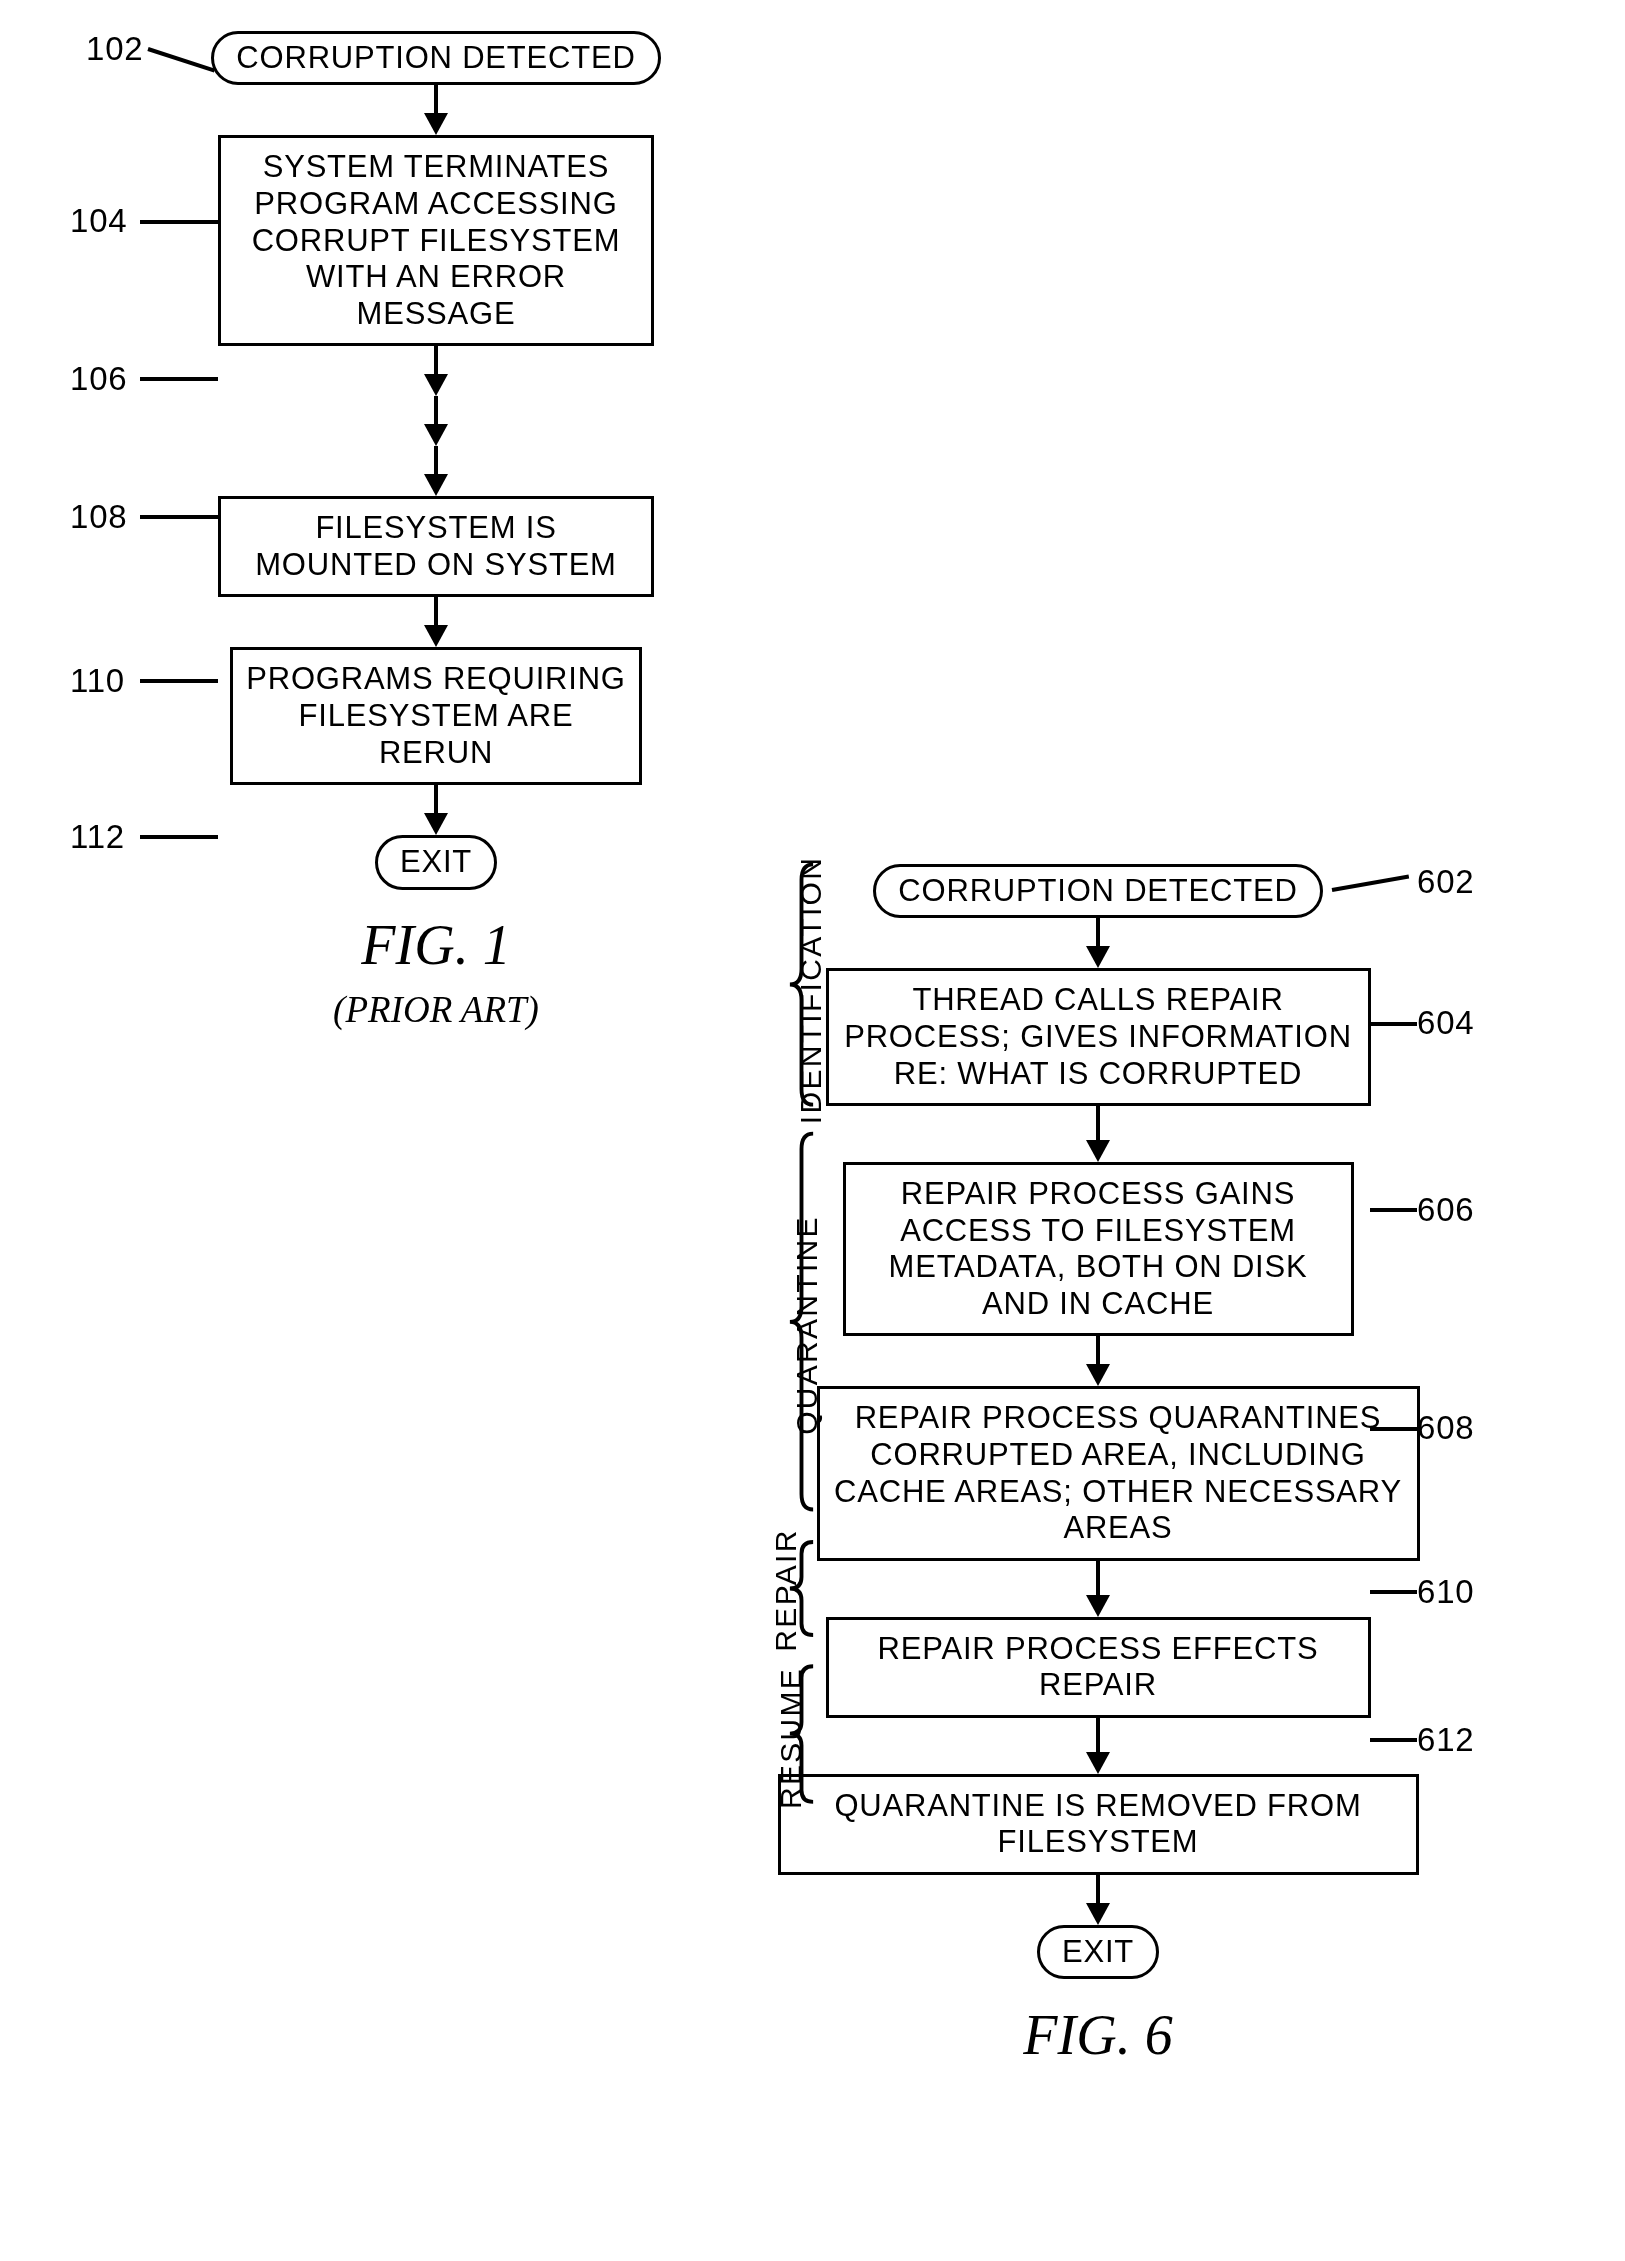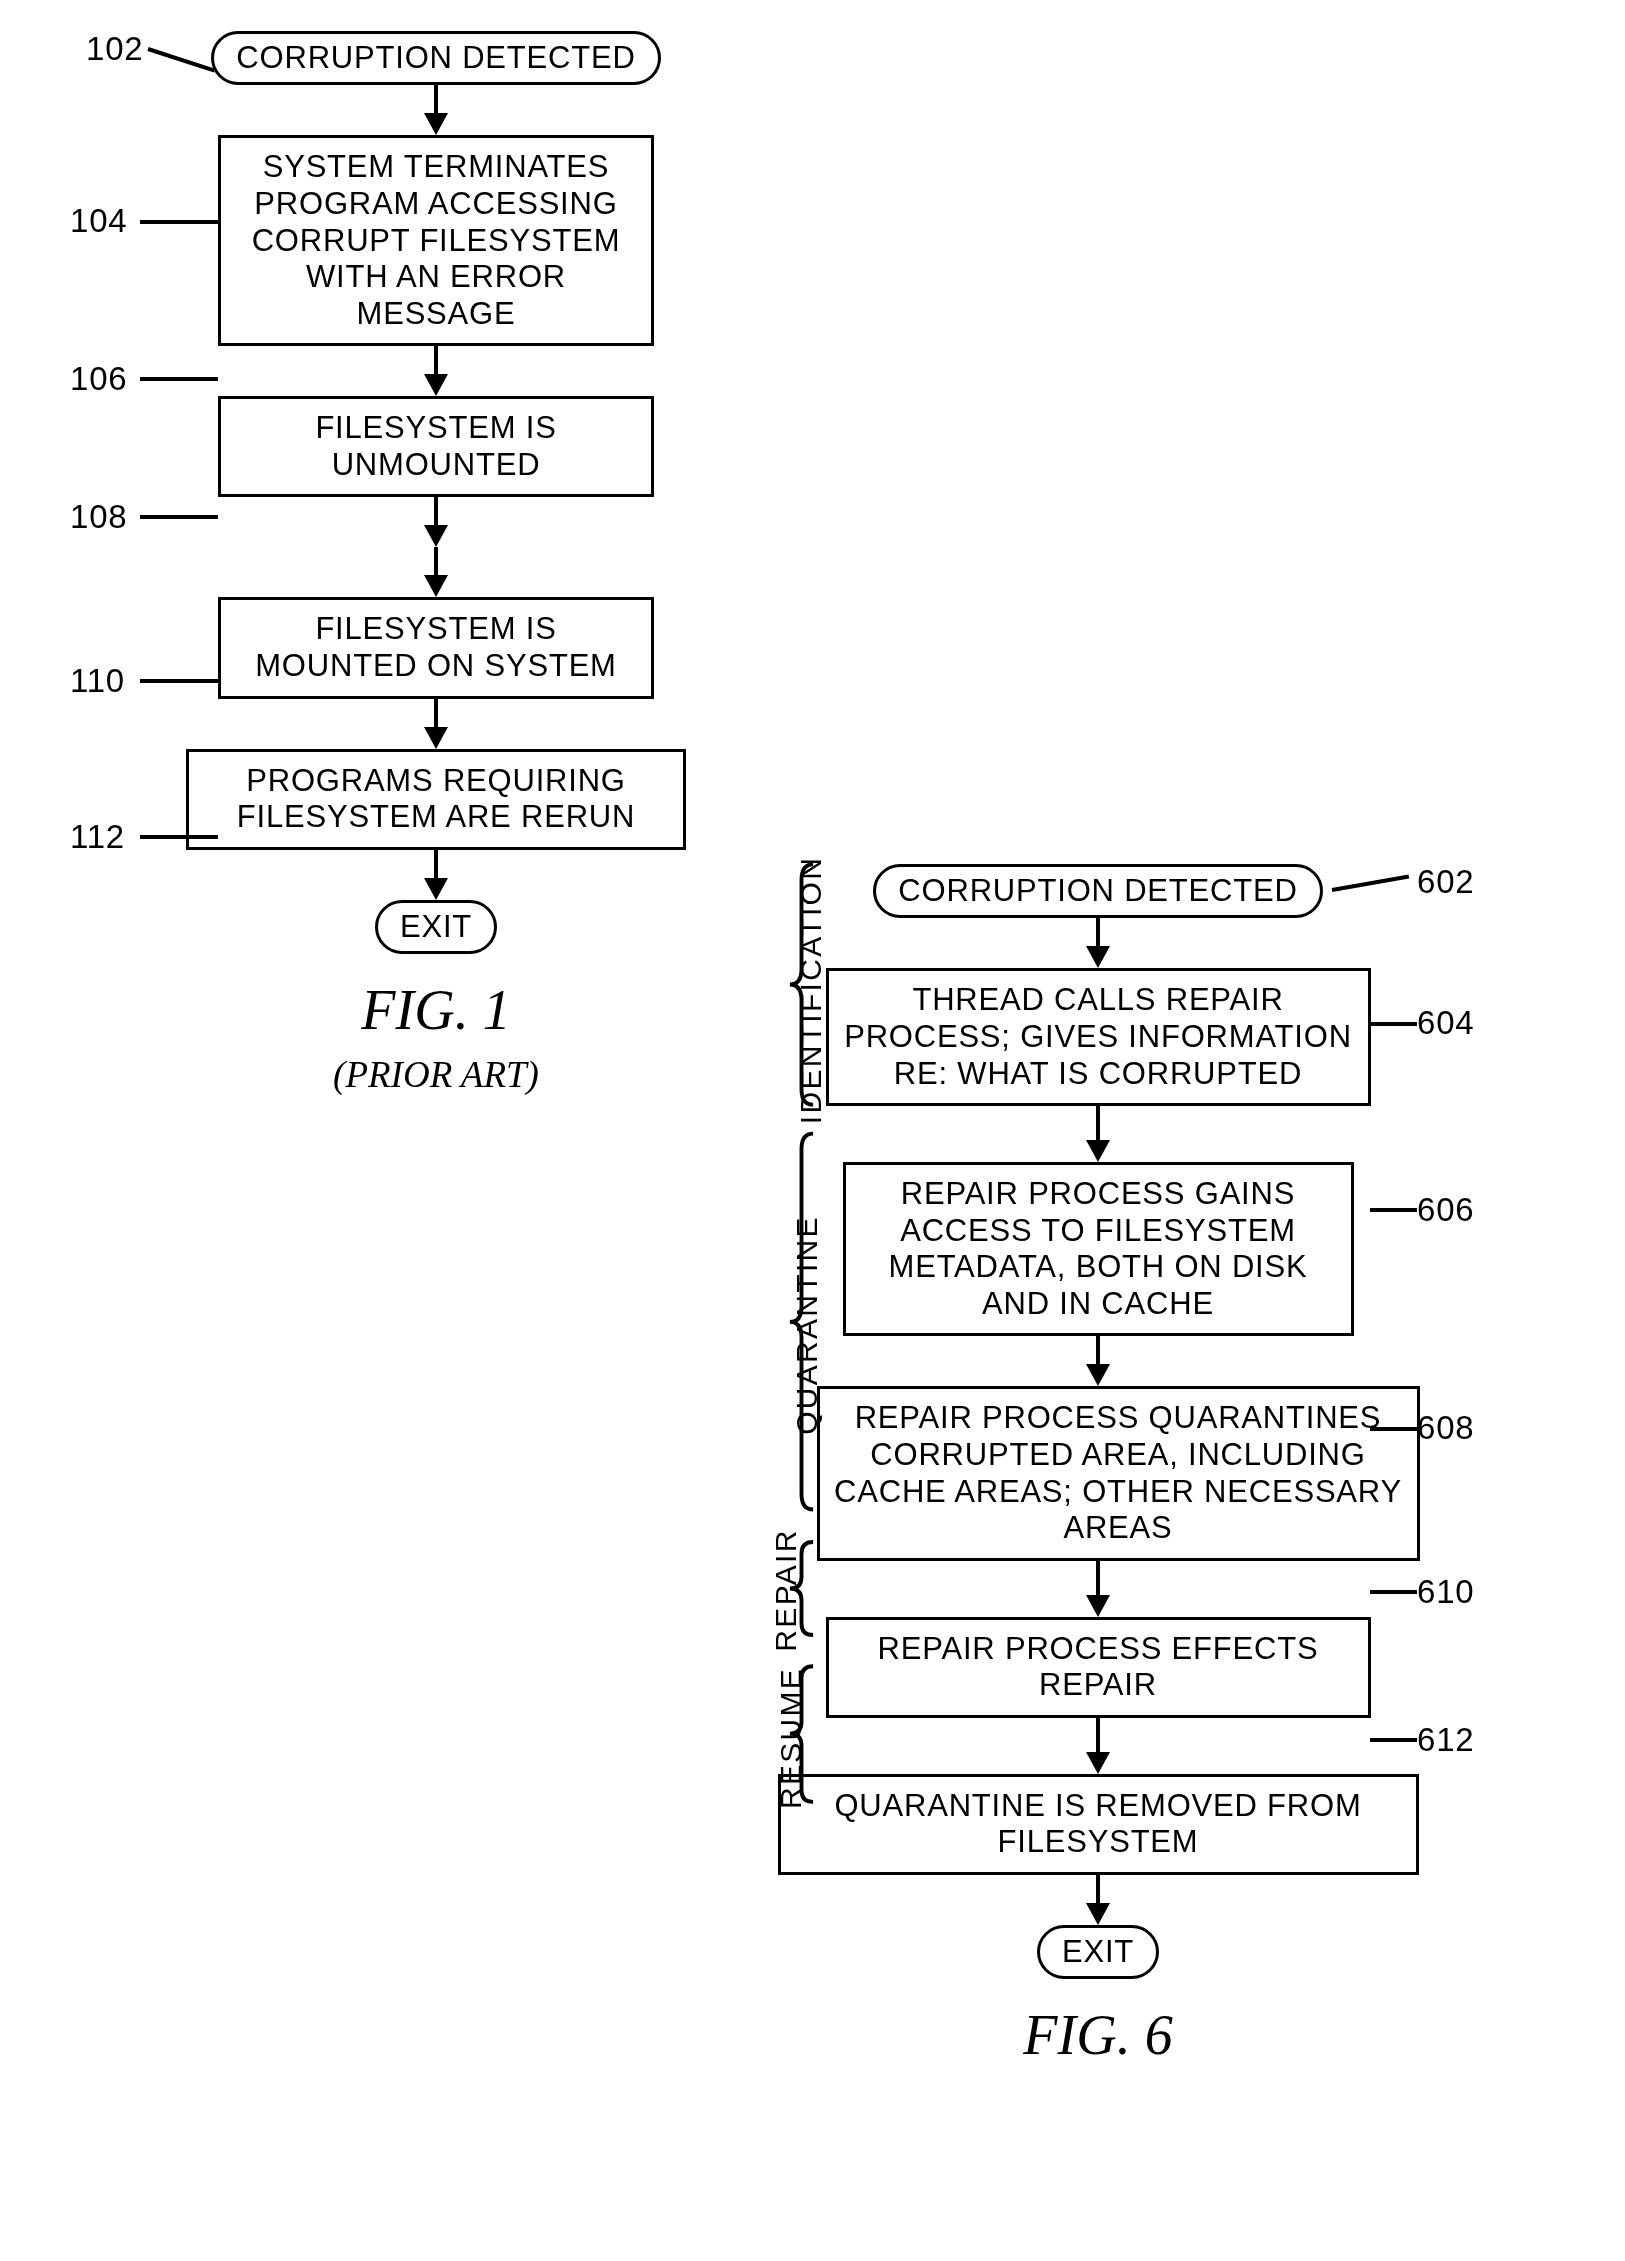--- a/index.html
+++ b/index.html
@@ -94,32 +94,31 @@
   <div class="col">
 
     <div class="terminal">CORRUPTION DETECTED</div>
     <div class="arrow-stem" style="height:28px;"></div>
       <div class="arrow-down"></div>
 
     <div class="process" style="width:436px;">SYSTEM TERMINATES PROGRAM ACCESSING CORRUPT FILESYSTEM WITH AN ERROR MESSAGE</div>
     <div class="arrow-stem" style="height:28px;"></div>
       <div class="arrow-down"></div>
 
-    <div class="process" style="width:436px;">FILESYSTEM IS UNMOUNTED</div>
     <div class="arrow-stem" style="height:28px;"></div>
       <div class="arrow-down"></div>
 
     <div class="arrow-stem" style="height:28px;"></div>
       <div class="arrow-down"></div>
 
     <div class="process" style="width:436px;">FILESYSTEM IS MOUNTED ON SYSTEM</div>
     <div class="arrow-stem" style="height:28px;"></div>
       <div class="arrow-down"></div>
 
-    <div class="process" style="width:500px;">PROGRAMS REQUIRING FILESYSTEM ARE RERUN</div>
+    <div class="process" style="width:412px;">PROGRAMS REQUIRING FILESYSTEM ARE RERUN</div>
     <div class="arrow-stem" style="height:28px;"></div>
       <div class="arrow-down"></div>
 
     <div class="terminal">EXIT</div>
 
     <div style="height:23.4px;"></div>
     <div class="fig-caption">FIG. 1</div>
     <div class="fig-sub">(PRIOR ART)</div>
   </div>
 </div>

